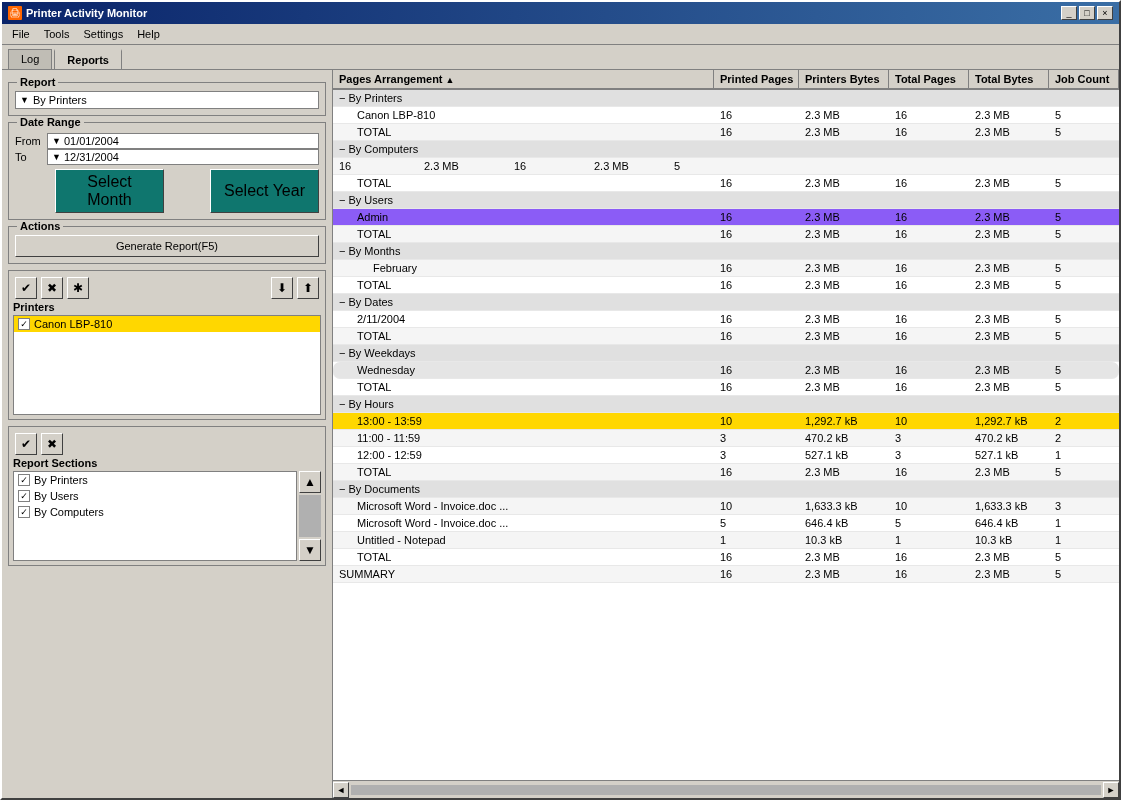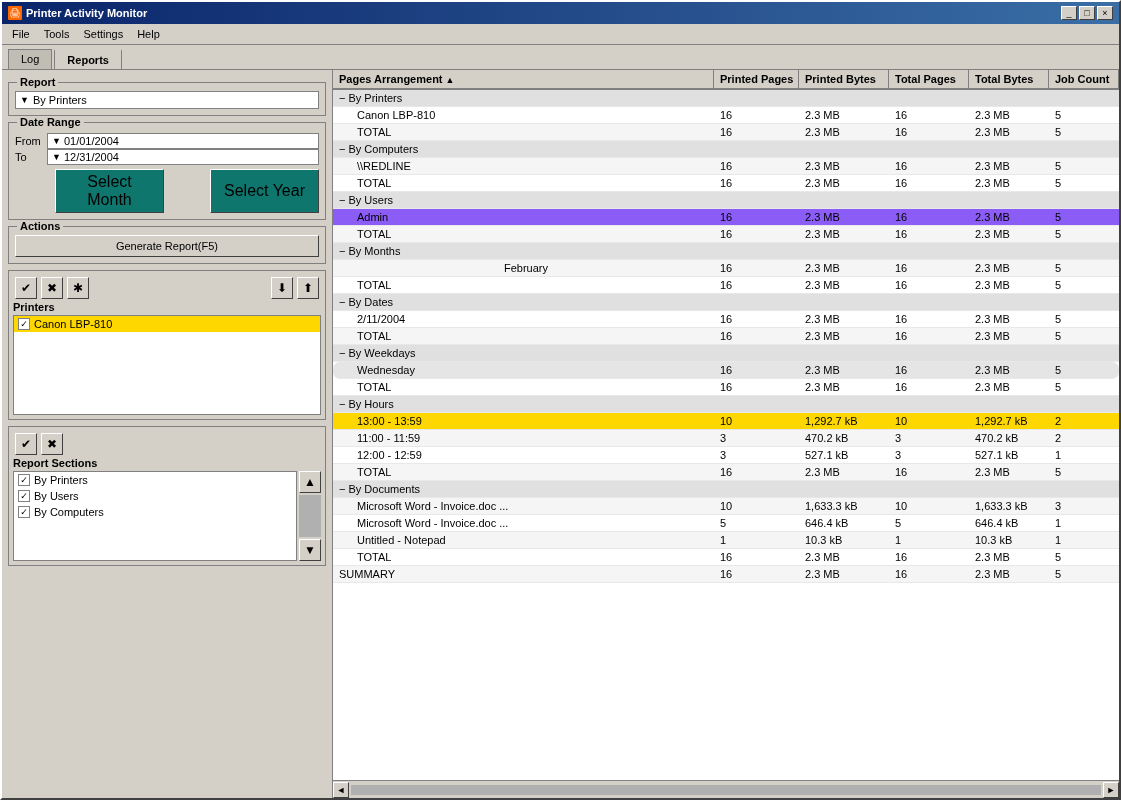--- a/index.html
+++ b/index.html
@@ -203,21 +203,21 @@
 
     </div>
 
     <div class="right-panel">
       <div class="grid-header">
         <div class="grid-header-cell col-pages">
           <span>Pages Arrangement</span>
           <span class="sort-arrow"> ▲</span>
         </div>
         <div class="grid-header-cell col-printed-pages">Printed Pages</div>
-        <div class="grid-header-cell col-printed-bytes">Printed Bytes</div>
+        <div class="grid-header-cell col-printed-bytes">Printers Bytes</div>
         <div class="grid-header-cell col-total-pages">Total Pages</div>
         <div class="grid-header-cell col-total-bytes">Total Bytes</div>
         <div class="grid-header-cell col-job-count">Job Count</div>
       </div>
 
       <div class="grid-body" id="grid-body">
 
       <div class="grid-row" style="background: rgb(224, 224, 224);">
             <div class="grid-cell col-pages" style="padding-left: 6px; font-weight: normal;">− By Printers</div>
             <div class="grid-cell col-printed-pages"></div>
@@ -244,21 +244,20 @@
           </div>
           <div class="grid-row" style="background: rgb(224, 224, 224);">
             <div class="grid-cell col-pages" style="padding-left: 6px; font-weight: normal;">− By Computers</div>
             <div class="grid-cell col-printed-pages"></div>
             <div class="grid-cell col-printed-bytes"></div>
             <div class="grid-cell col-total-pages"></div>
             <div class="grid-cell col-total-bytes"></div>
             <div class="grid-cell col-job-count"></div>
           </div>
           <div class="grid-row" style="background: rgb(245, 245, 245);">
-            <div class="grid-cell col-pages" style="padding-left: 24px;">\\REDLINE</div>
             <div class="grid-cell col-printed-pages">16</div>
             <div class="grid-cell col-printed-bytes">2.3 MB</div>
             <div class="grid-cell col-total-pages">16</div>
             <div class="grid-cell col-total-bytes">2.3 MB</div>
             <div class="grid-cell col-job-count">5</div>
           </div>
           <div class="grid-row" style="background: rgb(255, 255, 255);">
             <div class="grid-cell col-pages" style="padding-left: 24px;">TOTAL</div>
             <div class="grid-cell col-printed-pages">16</div>
             <div class="grid-cell col-printed-bytes">2.3 MB</div>
@@ -292,21 +291,21 @@
           </div>
           <div class="grid-row" style="background: rgb(224, 224, 224);">
             <div class="grid-cell col-pages" style="padding-left: 6px; font-weight: normal;">− By Months</div>
             <div class="grid-cell col-printed-pages"></div>
             <div class="grid-cell col-printed-bytes"></div>
             <div class="grid-cell col-total-pages"></div>
             <div class="grid-cell col-total-bytes"></div>
             <div class="grid-cell col-job-count"></div>
           </div>
           <div class="grid-row" style="background: rgb(245, 245, 245);">
-            <div class="grid-cell col-pages" style="padding-left: 11px; text-align: center;">February</div>
+            <div class="grid-cell col-pages" style="padding-left: 40px;">February</div>
             <div class="grid-cell col-printed-pages">16</div>
             <div class="grid-cell col-printed-bytes">2.3 MB</div>
             <div class="grid-cell col-total-pages">16</div>
             <div class="grid-cell col-total-bytes">2.3 MB</div>
             <div class="grid-cell col-job-count">5</div>
           </div>
           <div class="grid-row" style="background: rgb(255, 255, 255);">
             <div class="grid-cell col-pages" style="padding-left: 24px;">TOTAL</div>
             <div class="grid-cell col-printed-pages">16</div>
             <div class="grid-cell col-printed-bytes">2.3 MB</div>

